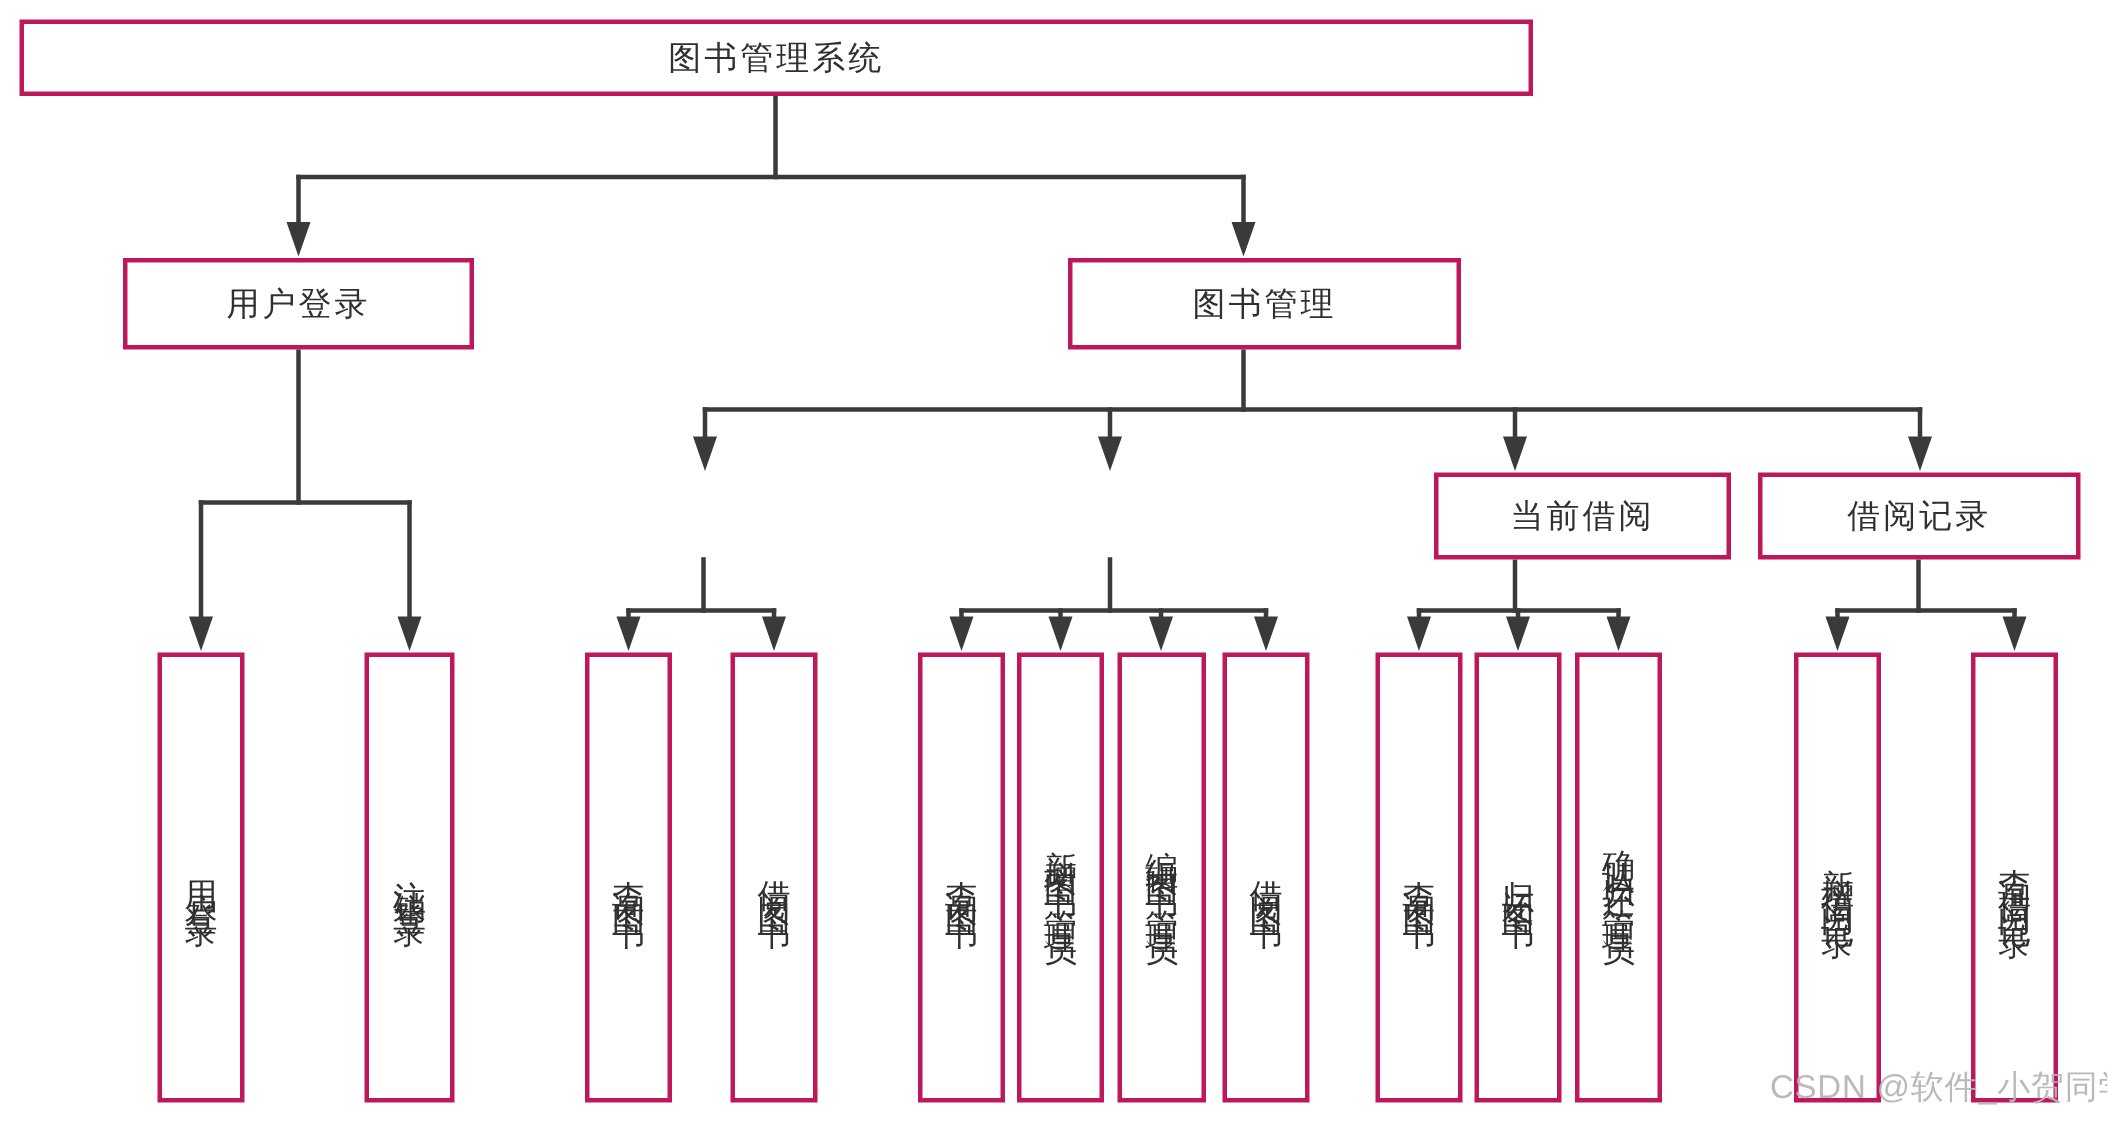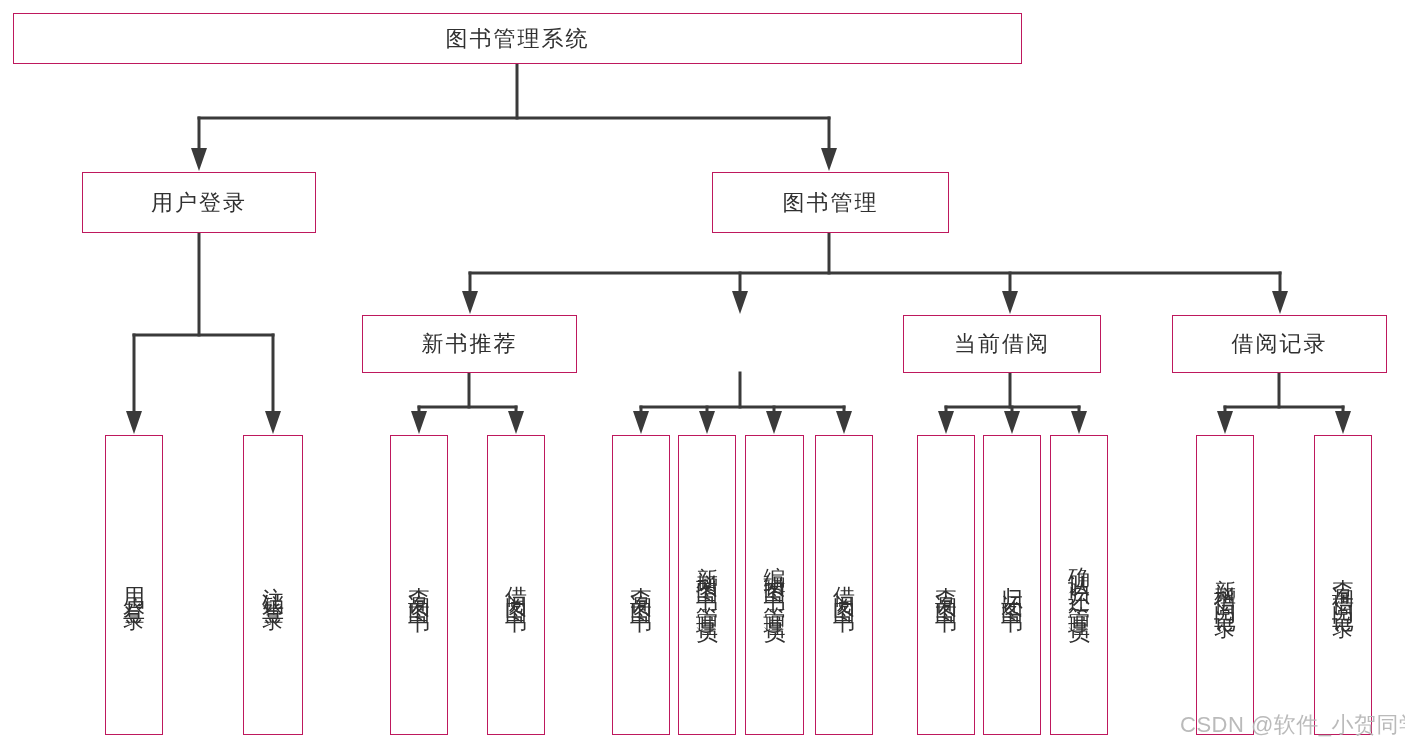--- a/index.html
+++ b/index.html
@@ -8,21 +8,21 @@
     width:1405px;height:747px;
     background:#ffffff;
     font-family:"Liberation Sans",sans-serif;
     color:#303030;
     overflow:hidden;
   }
   .stage svg{position:absolute;left:0;top:0;}
   .box{
     position:absolute;
     box-sizing:border-box;
-    border:1px solid #be185d;
+    border:3px solid #be185d;
     background:#ffffff;
     display:flex;
     align-items:center;
     justify-content:center;
     font-size:22px;
     letter-spacing:2px;
     line-height:1;
     text-align:center;
     z-index:2;
   }
@@ -97,24 +97,23 @@
       <line x1="1225" y1="407" x2="1343" y2="407" stroke="#3a3a3a" stroke-width="3" stroke-linecap="square"></line>
       <line x1="1225" y1="407" x2="1225" y2="416" stroke="#3a3a3a" stroke-width="3" stroke-linecap="square"></line>
       <polygon points="1217,411 1233,411 1225,434" fill="#3a3a3a"></polygon>
       <line x1="1343" y1="407" x2="1343" y2="416" stroke="#3a3a3a" stroke-width="3" stroke-linecap="square"></line>
       <polygon points="1335,411 1351,411 1343,434" fill="#3a3a3a"></polygon>
     </svg>
 
   <div class="box" style="left:13px;top:13px;width:1009px;height:51px">图书管理系统</div>
 
   <div class="box" style="left:82px;top:172px;width:234px;height:61px">用户登录</div>
-  <div class="box" style="left:712px;top:172px;width:237px;height:61px">图书管理</div>
+  <div class="box" style="left:712px;top:172px;width:262px;height:61px">图书管理</div>
 
-  <div class="box" style="left:362px;top:315px;width:215px;height:58px">新书推荐</div>
-  <div class="box" style="left:903px;top:315px;width:198px;height:58px">当前借阅</div>
+  <div class="box" style="left:956px;top:315px;width:198px;height:58px">当前借阅</div>
   <div class="box" style="left:1172px;top:315px;width:215px;height:58px">借阅记录</div>
 
   <div class="box v" style="left:105px;top:435px;width:58px;height:300px">用户登录</div>
   <div class="box v" style="left:243px;top:435px;width:60px;height:300px">注销登录</div>
 
   <div class="box v" style="left:390px;top:435px;width:58px;height:300px">查询图书</div>
   <div class="box v" style="left:487px;top:435px;width:58px;height:300px">借阅图书</div>
 
   <div class="box v" style="left:612px;top:435px;width:58px;height:300px">查询图书</div>
   <div class="box v" style="left:678px;top:435px;width:58px;height:300px">新增图书（管理员）</div>

